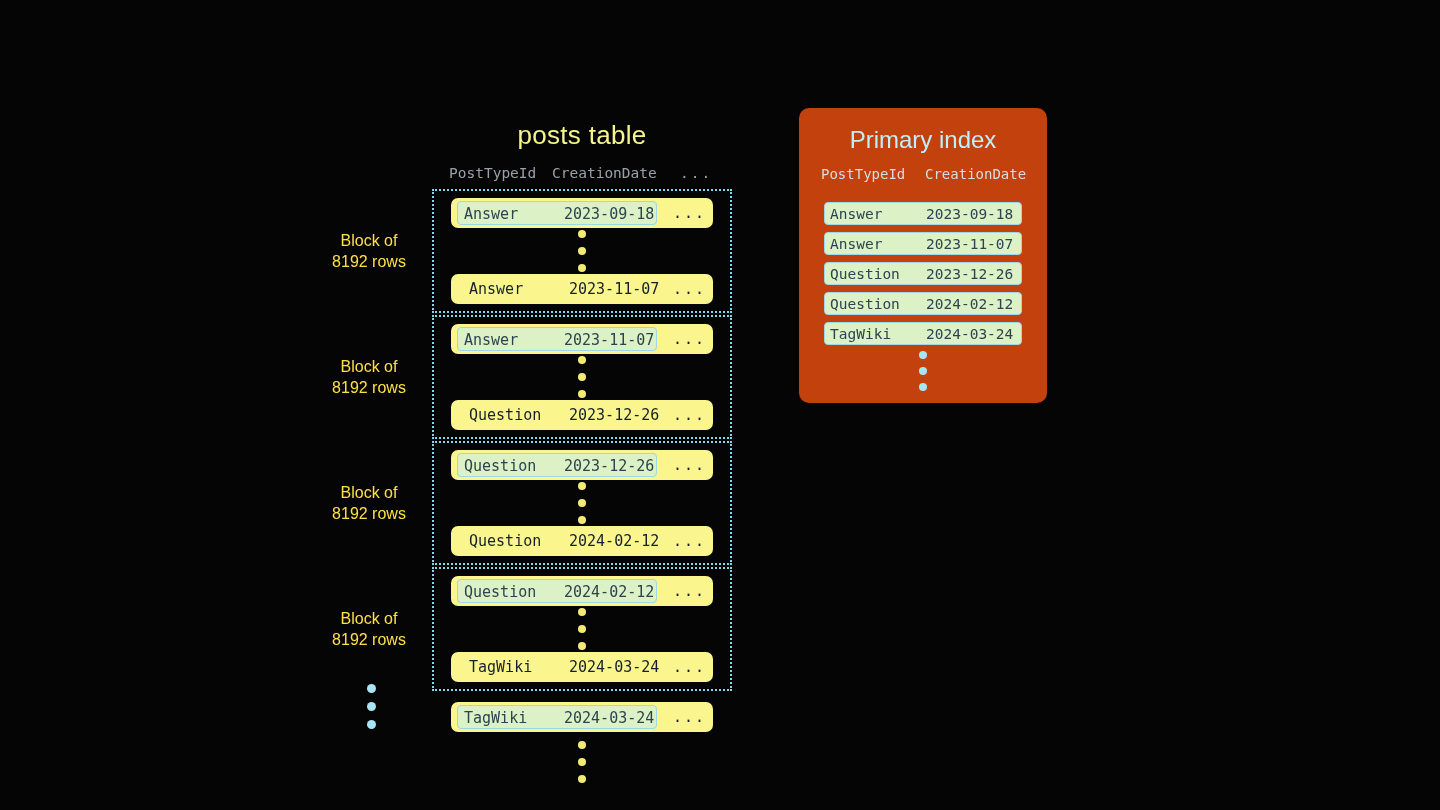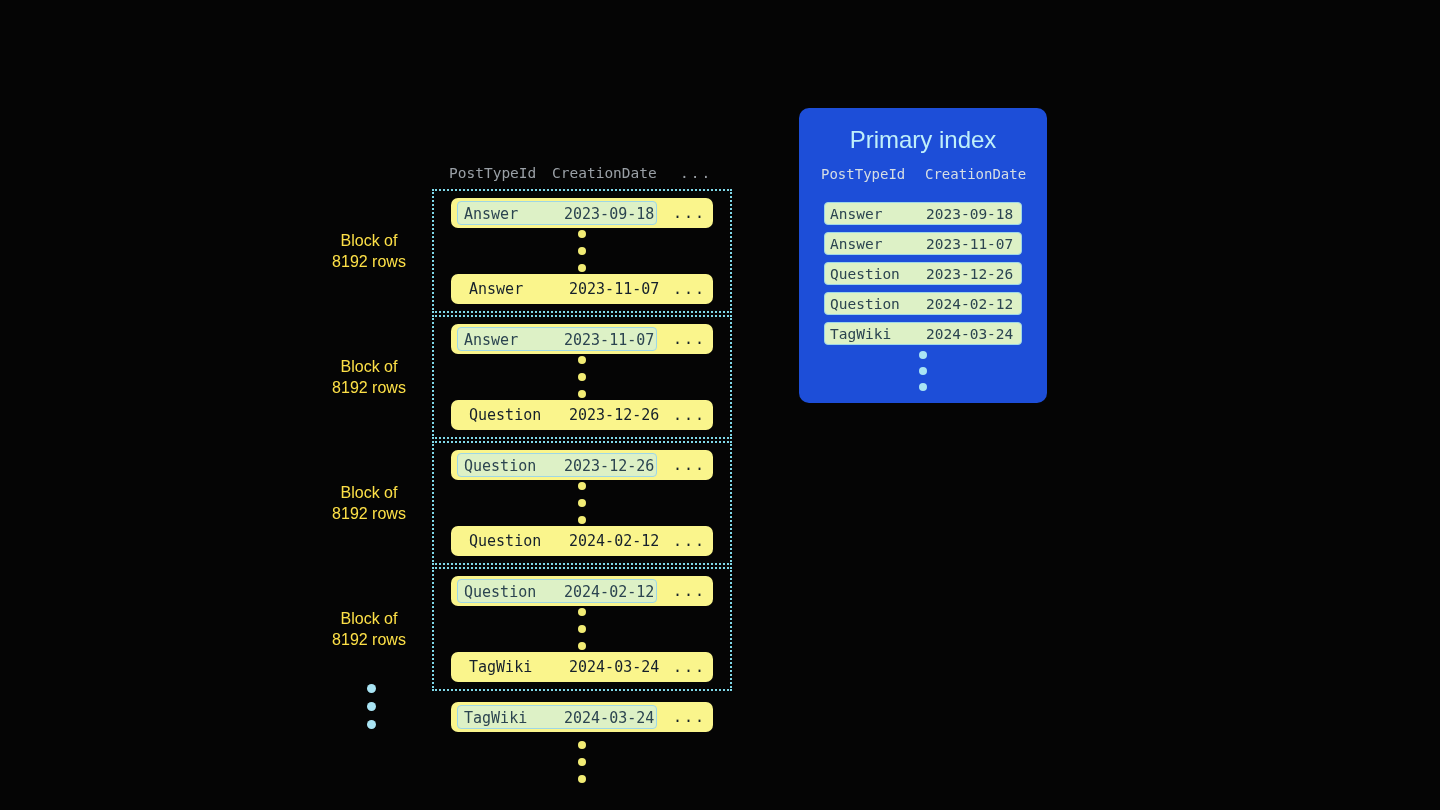--- a/index.html
+++ b/index.html
@@ -70,21 +70,21 @@
 
   #left-tail-dots{
     position:absolute;left:367px;top:684px;
     display:flex;flex-direction:column;align-items:center;gap:9px;
   }
   #left-tail-dots i{display:block;width:9px;height:9px;border-radius:50%;background:#A9E4F4;}
 
   
   #primary-index-panel{
     position:absolute;left:799px;top:108px;width:248px;height:295px;
-    background:#1d4ed8;border-radius:10px;
+    background:#c2410c;border-radius:10px;
   }
   #primary-index-title{
     position:absolute;left:0;top:18px;width:100%;text-align:center;
     color:#BFEFFA;font-size:24px;
   }
   #index-col-headers{
     position:absolute;left:0;top:58px;width:100%;height:22px;
     font-family:"DejaVu Sans Mono", monospace;font-size:14px;color:#D6DEE3;
   }
   #index-col-headers .h-ptid{position:absolute;left:22px;top:0;}
@@ -104,20 +104,21 @@
     position:absolute;left:0;top:243px;width:100%;
     display:flex;flex-direction:column;align-items:center;gap:8px;
   }
   #index-tail-dots i{display:block;width:8px;height:8px;border-radius:50%;background:#A9E4F4;}
 </style>
 </head>
 <body>
 
 <div class="canvas">
 
+  <div id="posts-table-title">posts table</div>
 
   <div id="posts-col-headers">
     <span class="h-ptid">PostTypeId</span>
     <span class="h-cd">CreationDate</span>
     <span class="h-dots">...</span>
   </div>
 
   <div class="blocks-area" id="blocks-area">
       <div class="block">
         <div class="block-label">

